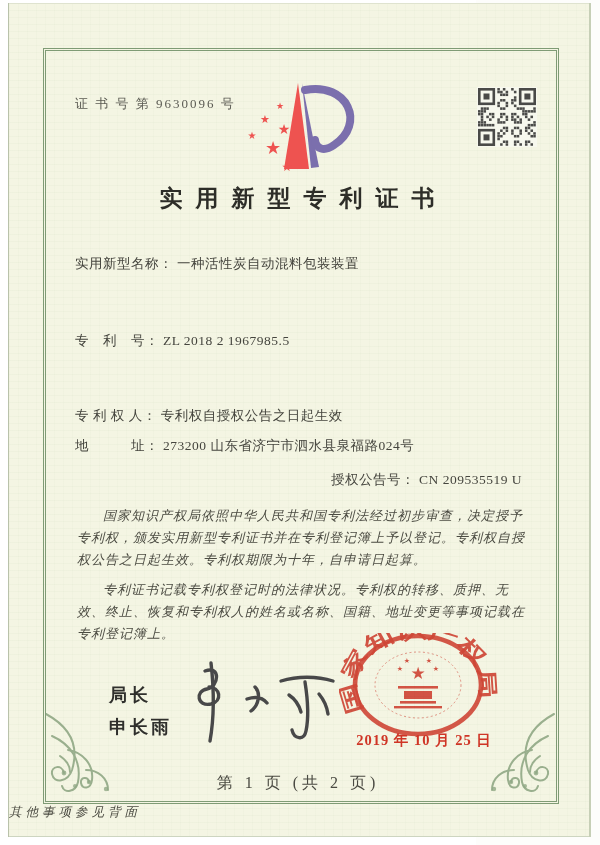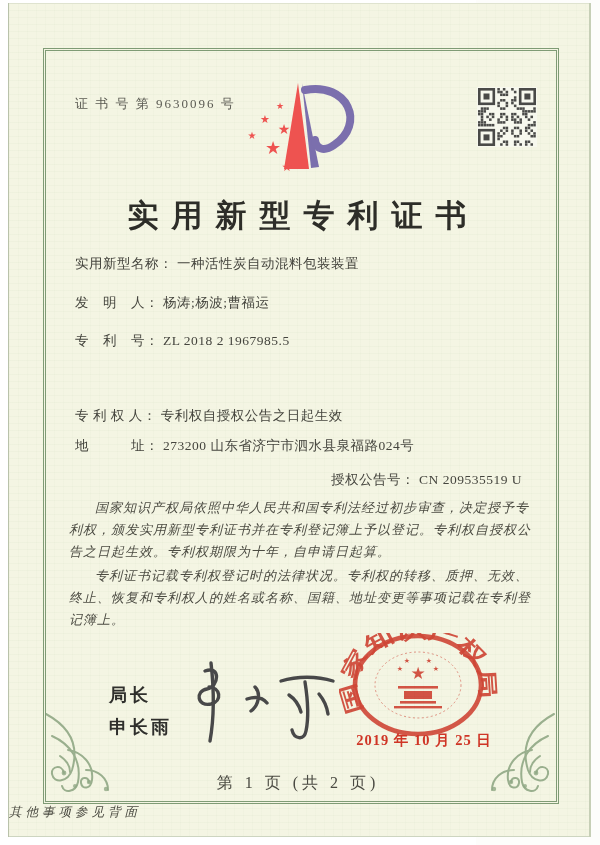--- a/index.html
+++ b/index.html
@@ -9,27 +9,27 @@
     background-color:#f4f5e3;
     background-image:
       repeating-linear-gradient(0deg, rgba(150,180,135,0.055) 0 1px, transparent 1px 7px),
       repeating-linear-gradient(90deg, rgba(150,180,135,0.04) 0 1px, transparent 1px 9px);
     border-left:1px solid #b9c2aa;
     box-shadow: inset -2px 0 0 #c6cfb6, inset 0 -1px 0 #cdd5c0, inset 0 1px 0 #dfe3cf;}
   .frame{position:absolute;left:34px;top:45px;width:510px;height:750px;
     border:3px double #7f9b75;}
   .abs{position:absolute;}
   .cert-no{left:66px;top:92px;font-size:13px;letter-spacing:2px;color:#5a5a52;}
-  .title{left:0;top:192px;width:582px;text-align:center;font-size:31px;font-weight:bold;
+  .title{left:0;top:180px;width:582px;text-align:center;font-size:23px;font-weight:bold;
     color:#2d2d28;letter-spacing:13px;padding-left:7px;box-sizing:border-box;}
   .field{left:66px;font-size:13.5px;color:#45453e;letter-spacing:0.5px;white-space:nowrap;}
   .field .lbl{margin-right:4px;}
   .para-wrap{left:60px;top:494px;width:466px;font-size:13px;line-height:1.7;
     color:#4b4b42;font-style:italic;letter-spacing:1px;}
-  .para-wrap p{margin:0;text-indent:2em;}
+  .para-wrap p{margin:8px;text-indent:2em;}
   .para-wrap p + p{margin-top:2px;}
   .officer{left:100px;font-size:18px;color:#2f2f2c;font-weight:600;letter-spacing:3px;}
   .sig-svg{left:150px;top:648px;}
   .seal-svg{left:330px;top:630px;mix-blend-mode:multiply;opacity:0.92;}
   .seal-date{left:330px;top:728px;width:170px;text-align:center;color:#cf3526;
     font-size:14.5px;letter-spacing:1px;font-weight:600;}
   .page-num{left:34px;top:770px;width:510px;text-align:center;font-size:16px;
     letter-spacing:4px;color:#4a4a42;}
   .back-note{left:0;top:801px;width:582px;text-align:left;font-size:12.5px;
     font-style:italic;letter-spacing:4px;color:#4c4c43;}
@@ -230,23 +230,20 @@
         <rect x="47.4" y="6.5" width="6" height="6"></rect>
         <rect x="6.5" y="47.4" width="6" height="6"></rect>
       </g>
     </svg>
 
     <div class="abs title">实用新型专利证书</div>
 
     <div class="abs field" style="top:252px">
       <span class="lbl">实用新型名称：</span><span>一种活性炭自动混料包装装置</span>
     </div>
-    <div class="abs field" style="top:291px">
-      <span class="lbl">发　明　人：</span><span>杨涛;杨波;曹福运</span>
-    </div>
     <div class="abs field" style="top:329px">
       <span class="lbl">专　利　号：</span><span>ZL 2018 2 1967985.5</span>
     </div>
     <div class="abs field" style="top:404px">
       <span class="lbl">专 利 权 人：</span><span>专利权自授权公告之日起生效</span>
     </div>
     <div class="abs field" style="top:434px">
       <span class="lbl">地　　　址：</span><span>273200 山东省济宁市泗水县泉福路024号</span>
     </div>
     <div class="abs field" style="top:468px;left:322px">

